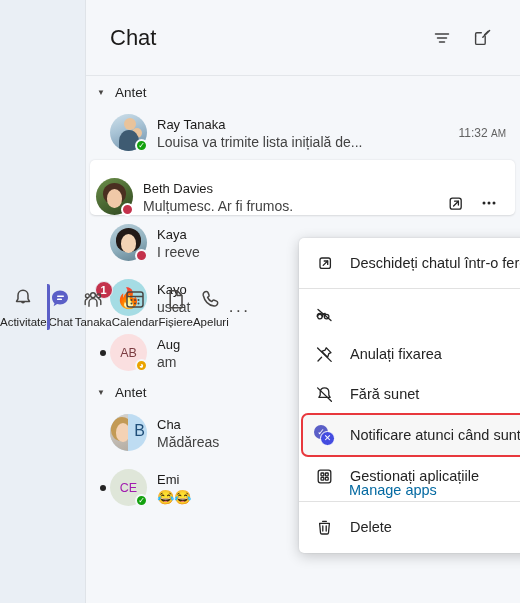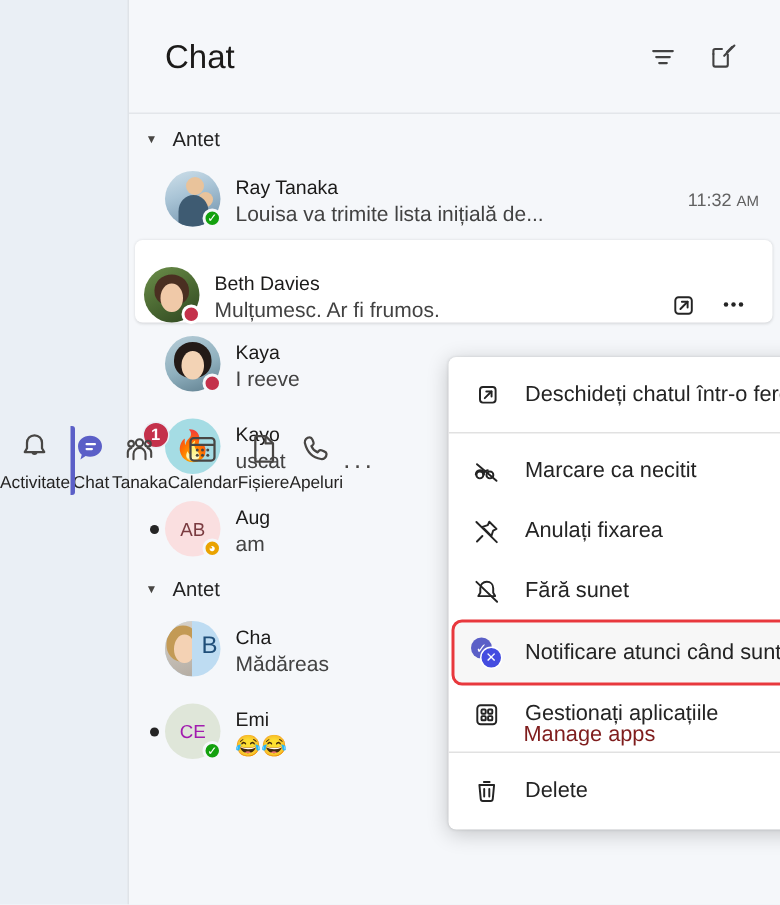--- a/index.html
+++ b/index.html
@@ -217,21 +217,21 @@
     background: #f7f7f7;
     outline: 2px solid #e8383d;
     border-radius: 5px;
     margin: 1px 4px;
     padding-left: 11px;
     height: 40px;
   }
   .ghost-text {
     position: absolute;
     left: 50px; top: 26px;
-    font-size: 14.5px; color: #7f1d1d;
+    font-size: 14.5px; color: #0369a1;
     white-space: nowrap; pointer-events: none;
   }
   .notify-icon {
     position: relative; width: 21px; height: 21px;
   }
   .notify-icon .c1 {
     position: absolute; left: 0; top: 0;
     width: 14px; height: 14px; border-radius: 50%;
     background: #5b5fc7;
     display:flex; align-items:center; justify-content:center;
@@ -488,21 +488,20 @@
       <div class="ctx-item">
         <span class="ci">
           <svg width="21" height="21" viewBox="0 0 21 21" fill="none" stroke="#242424" stroke-width="1.3">
             <path d="M3.2 12.4c0-1.7 1.2-2.9 2.7-2.9s2.6 1.2 2.6 2.9" stroke-linecap="round"></path>
             <path d="M8.5 12.4c0-1.7 1.2-2.9 2.7-2.9" stroke-linecap="round"></path>
             <circle cx="5.9" cy="12.6" r="2.3"></circle>
             <circle cx="12.6" cy="12.6" r="2.3"></circle>
             <path d="M4 5.5 17 16.5" stroke-linecap="round"></path>
           </svg>
         </span>
-        <span class="cl">Marcare ca necitit</span>
       </div>
 
       <div class="ctx-item">
         <span class="ci">
           <svg width="21" height="21" viewBox="0 0 21 21" fill="none" stroke="#242424" stroke-width="1.3">
             <path d="M12.2 3.8 17 8.6l-2.2 1.1-1.2 3.6-6-6 3.6-1.2z" stroke-linejoin="round"></path>
             <path d="M7.6 13.3 4 17" stroke-linecap="round"></path>
             <path d="M3.6 4 17.2 17.4" stroke-linecap="round"></path>
           </svg>
         </span>

